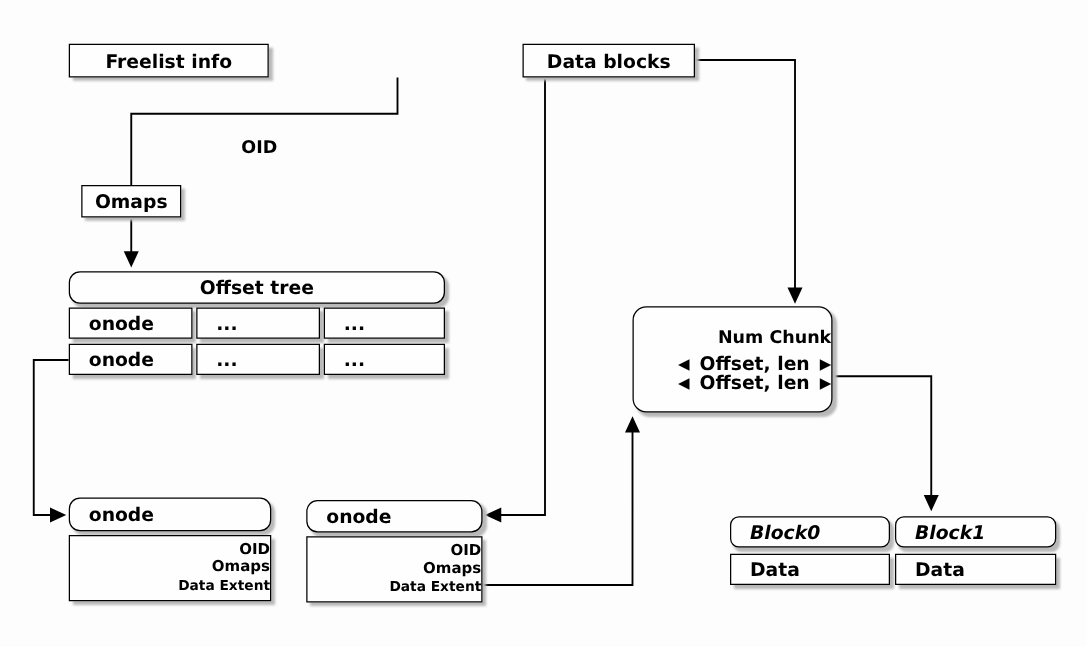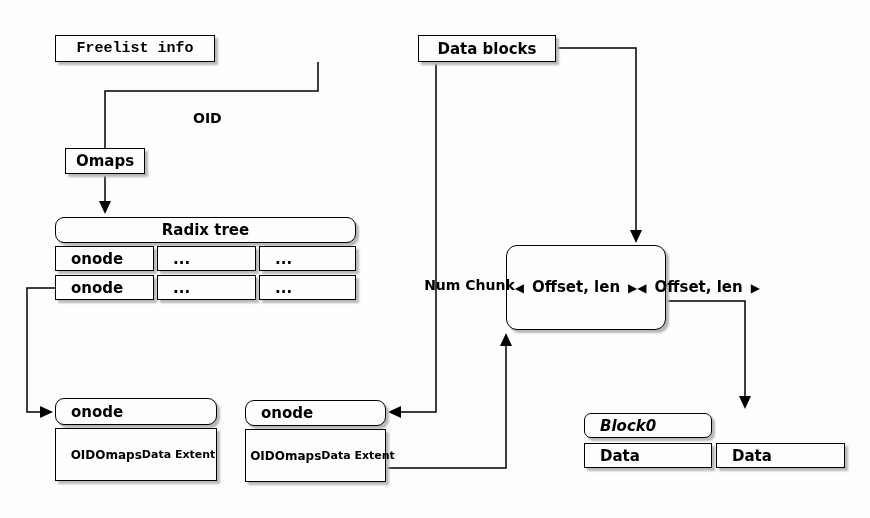--- a/index.html
+++ b/index.html
@@ -23,22 +23,22 @@
     box-sizing: border-box;
     font-size: 15px;
     white-space: nowrap;
   }
   .center  { justify-content: center; }
   .padL    { padding-left: 15px; }
   .r8      { border-radius: 9px; }
   .r6      { border-radius: 7px; font-style: italic; }
   .r10     { border-radius: 11px; }
   .stack {
-    flex-direction: row;
-    align-items: center;
+    flex-direction: column;
+    align-items: flex-end;
     justify-content: center;
   }
   .small   { font-size: 12px; line-height: 14px; }
   .big     { font-size: 11px; line-height: 18px; }
   .floatlabel {
     position: absolute;
     font-size: 14px;
   }
   .numchunk-title { font-size: 14px; margin-bottom: 6px; }
   .offset-row {
@@ -79,35 +79,35 @@
     <polyline points="556,48 636,48 636,231"></polyline>
     <polygon points="636,243 630,230 642,230"></polygon>
 
     <polyline points="386,468 506,468 506,345"></polyline>
     <polygon points="506,333 500,346 512,346"></polygon>
 
     <polyline points="665,301 745,301 745,397"></polyline>
     <polygon points="745,409 739,396 751,396"></polygon>
   </svg>
 
-  <div class="box center" style="left:55px; top:35px; width:160px; height:27px;font-family:Liberation Mono, monospace;">
+  <div class="box center" style="left:55px; top:35px; width:160px; height:27px;">
     <span>Freelist info</span>
   </div>
   <div class="box center" style="left:418px; top:35px; width:138px; height:27px;justify-content:center;">
     <span>Data blocks</span>
   </div>
 
   <div class="floatlabel" style="left:193px; top:110px;">OID</div>
 
   <div class="box center" style="left:65px; top:148px; width:80px; height:26px;">
     <span>Omaps</span>
   </div>
 
   <div class="box center r8" style="left:55px; top:217px; width:301px; height:26px;">
-    <span>Radix tree</span>
+    <span>Offset tree</span>
   </div>
   <div class="box padL" style="left:55px; top:246px; width:99px; height:25px;">
     <span>onode</span>
   </div>
   <div class="box padL" style="left:157px; top:246px; width:99px; height:25px;">
     <span>...</span>
   </div>
   <div class="box padL" style="left:259px; top:246px; width:97px; height:25px;">
     <span>...</span>
   </div>
@@ -152,17 +152,20 @@
     <div class="small">Omaps</div>
     <div class="big">Data Extent</div>
   </div>
 
   <div class="box padL r6" style="left:584px; top:413px; width:128px; height:25px;">
     <span>Block0</span>
   </div>
   <div class="box padL" style="left:584px; top:443px; width:128px; height:25px;">
     <span>Data</span>
   </div>
+  <div class="box padL r6" style="left:716px; top:413px; width:129px; height:25px;">
+    <span>Block1</span>
+  </div>
   <div class="box padL" style="left:716px; top:443px; width:129px; height:25px;">
     <span>Data</span>
   </div>
 
 </div>
 
 </body></html>

